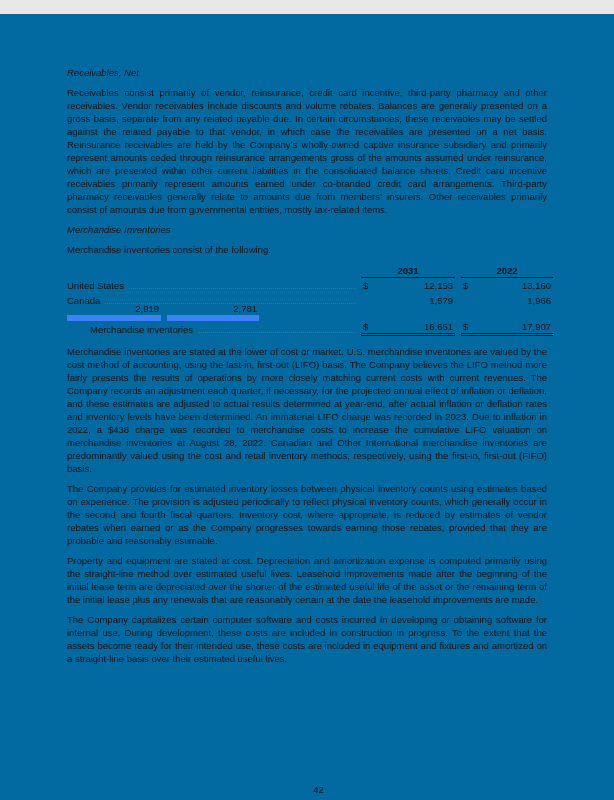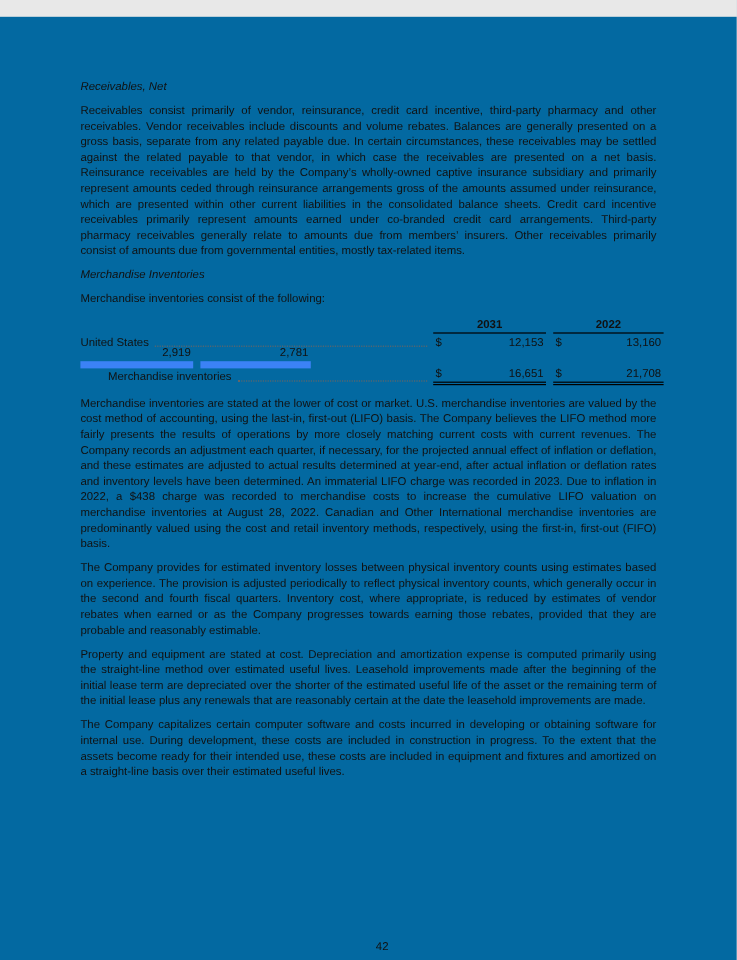--- a/index.html
+++ b/index.html
@@ -113,20 +113,35 @@
           <span class="t-dollar">$</span>
           <span class="t-amount">12,153</span>
         </div>
       <div class="t-gap"></div>
       <div class="t-group g2">
           <span class="t-dollar">$</span>
           <span class="t-amount">13,160</span>
         </div>
     </div>
 
+    <div class="t-row">
+      <div class="t-label">
+          <span class="t-text">Canada</span>
+          <span class="leader"></span>
+        </div>
+      <div class="t-group">
+          <span class="t-dollar"></span>
+          <span class="t-amount">1,579</span>
+        </div>
+      <div class="t-gap"></div>
+      <div class="t-group g2">
+          <span class="t-dollar"></span>
+          <span class="t-amount">1,966</span>
+        </div>
+    </div>
 
     <div class="t-row">
       <div class="t-group rule-bottom">
           <span class="t-dollar"></span>
           <span class="t-amount">2,919</span>
         </div>
       <div class="t-gap"></div>
       <div class="t-group g2 rule-bottom">
           <span class="t-dollar"></span>
           <span class="t-amount">2,781</span>
@@ -138,21 +153,21 @@
           <span class="t-text">Merchandise inventories</span>
           <span class="leader"></span>
         </div>
       <div class="t-group">
           <span class="t-dollar">$</span>
           <span class="t-amount">16,651</span>
         </div>
       <div class="t-gap"></div>
       <div class="t-group g2">
           <span class="t-dollar">$</span>
-          <span class="t-amount">21,708</span>
+          <span class="t-amount">17,907</span>
         </div>
     </div>
   </div>
 
   <p class="para">Merchandise inventories are stated at the lower of cost or market. U.S. merchandise inventories are valued by the cost method of accounting, using the last-in, first-out (LIFO) basis. The Company believes the LIFO method more fairly presents the results of operations by more closely matching current costs with current revenues. The Company records an adjustment each quarter, if necessary, for the projected annual effect of inflation or deflation, and these estimates are adjusted to actual results determined at year-end, after actual inflation or deflation rates and inventory levels have been determined. An immaterial LIFO charge was recorded in 2023. Due to inflation in 2022, a $438 charge was recorded to merchandise costs to increase the cumulative LIFO valuation on merchandise inventories at August 28, 2022. Canadian and Other International merchandise inventories are predominantly valued using the cost and retail inventory methods, respectively, using the first-in, first-out (FIFO) basis.</p>
   <p class="para">The Company provides for estimated inventory losses between physical inventory counts using estimates based on experience. The provision is adjusted periodically to reflect physical inventory counts, which generally occur in the second and fourth fiscal quarters. Inventory cost, where appropriate, is reduced by estimates of vendor rebates when earned or as the Company progresses towards earning those rebates, provided that they are probable and reasonably estimable.</p>
 
   <p class="para">Property and equipment are stated at cost. Depreciation and amortization expense is computed primarily using the straight-line method over estimated useful lives. Leasehold improvements made after the beginning of the initial lease term are depreciated over the shorter of the estimated useful life of the asset or the remaining term of the initial lease plus any renewals that are reasonably certain at the date the leasehold improvements are made.</p>
   <p class="para">The Company capitalizes certain computer software and costs incurred in developing or obtaining software for internal use. During development, these costs are included in construction in progress. To the extent that the assets become ready for their intended use, these costs are included in equipment and fixtures and amortized on a straight-line basis over their estimated useful lives.</p>
 

